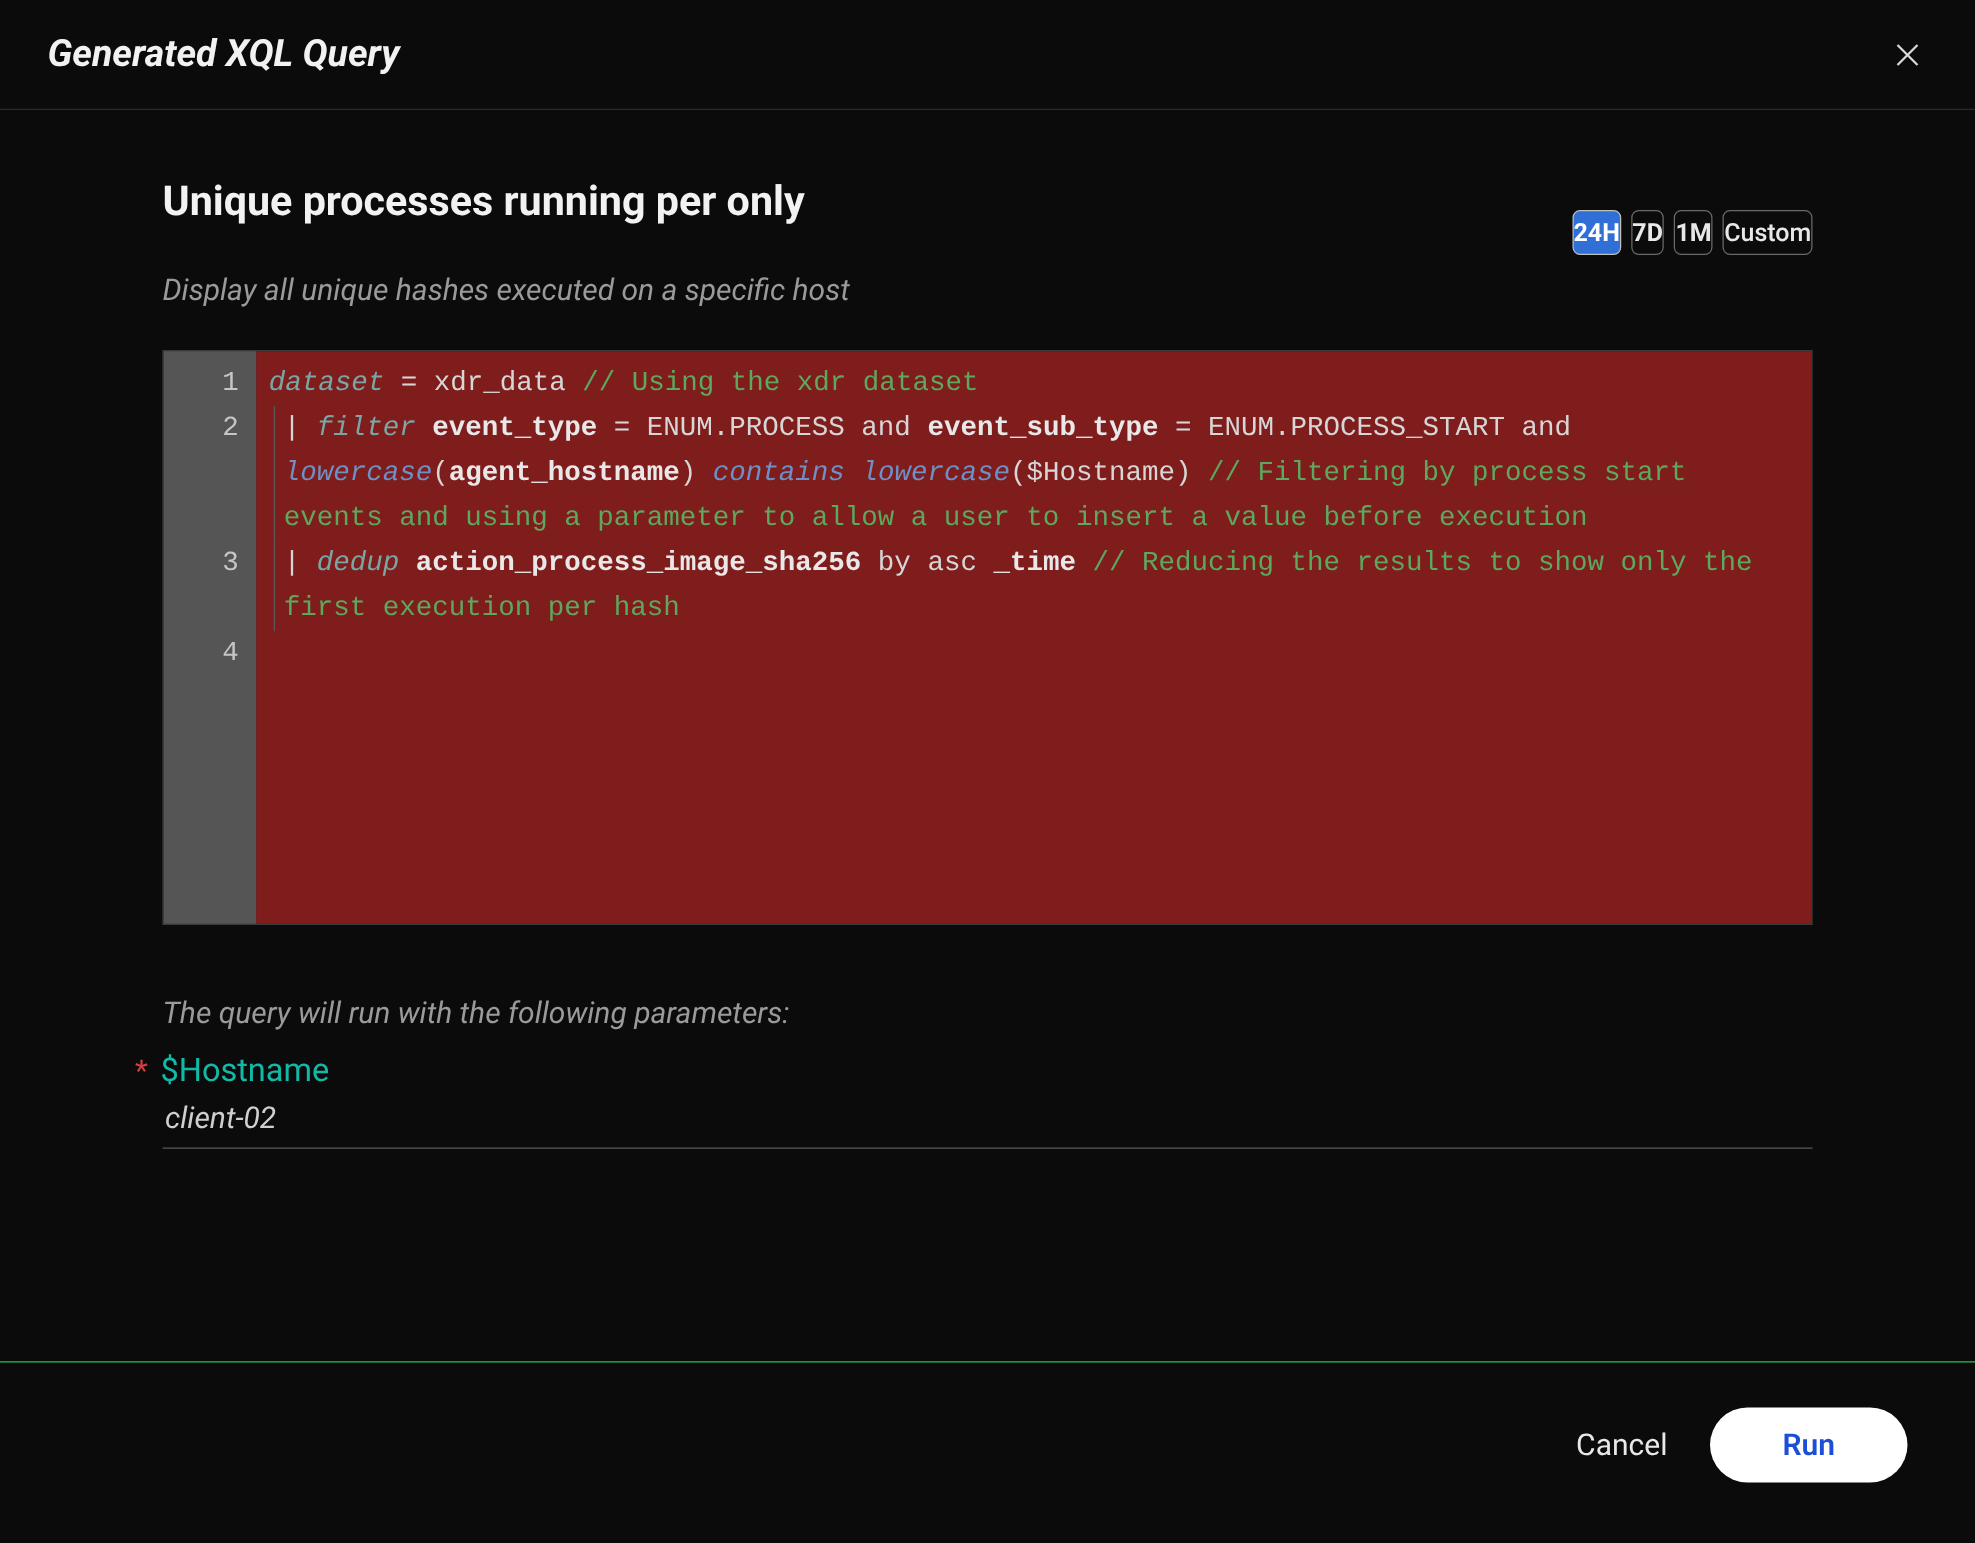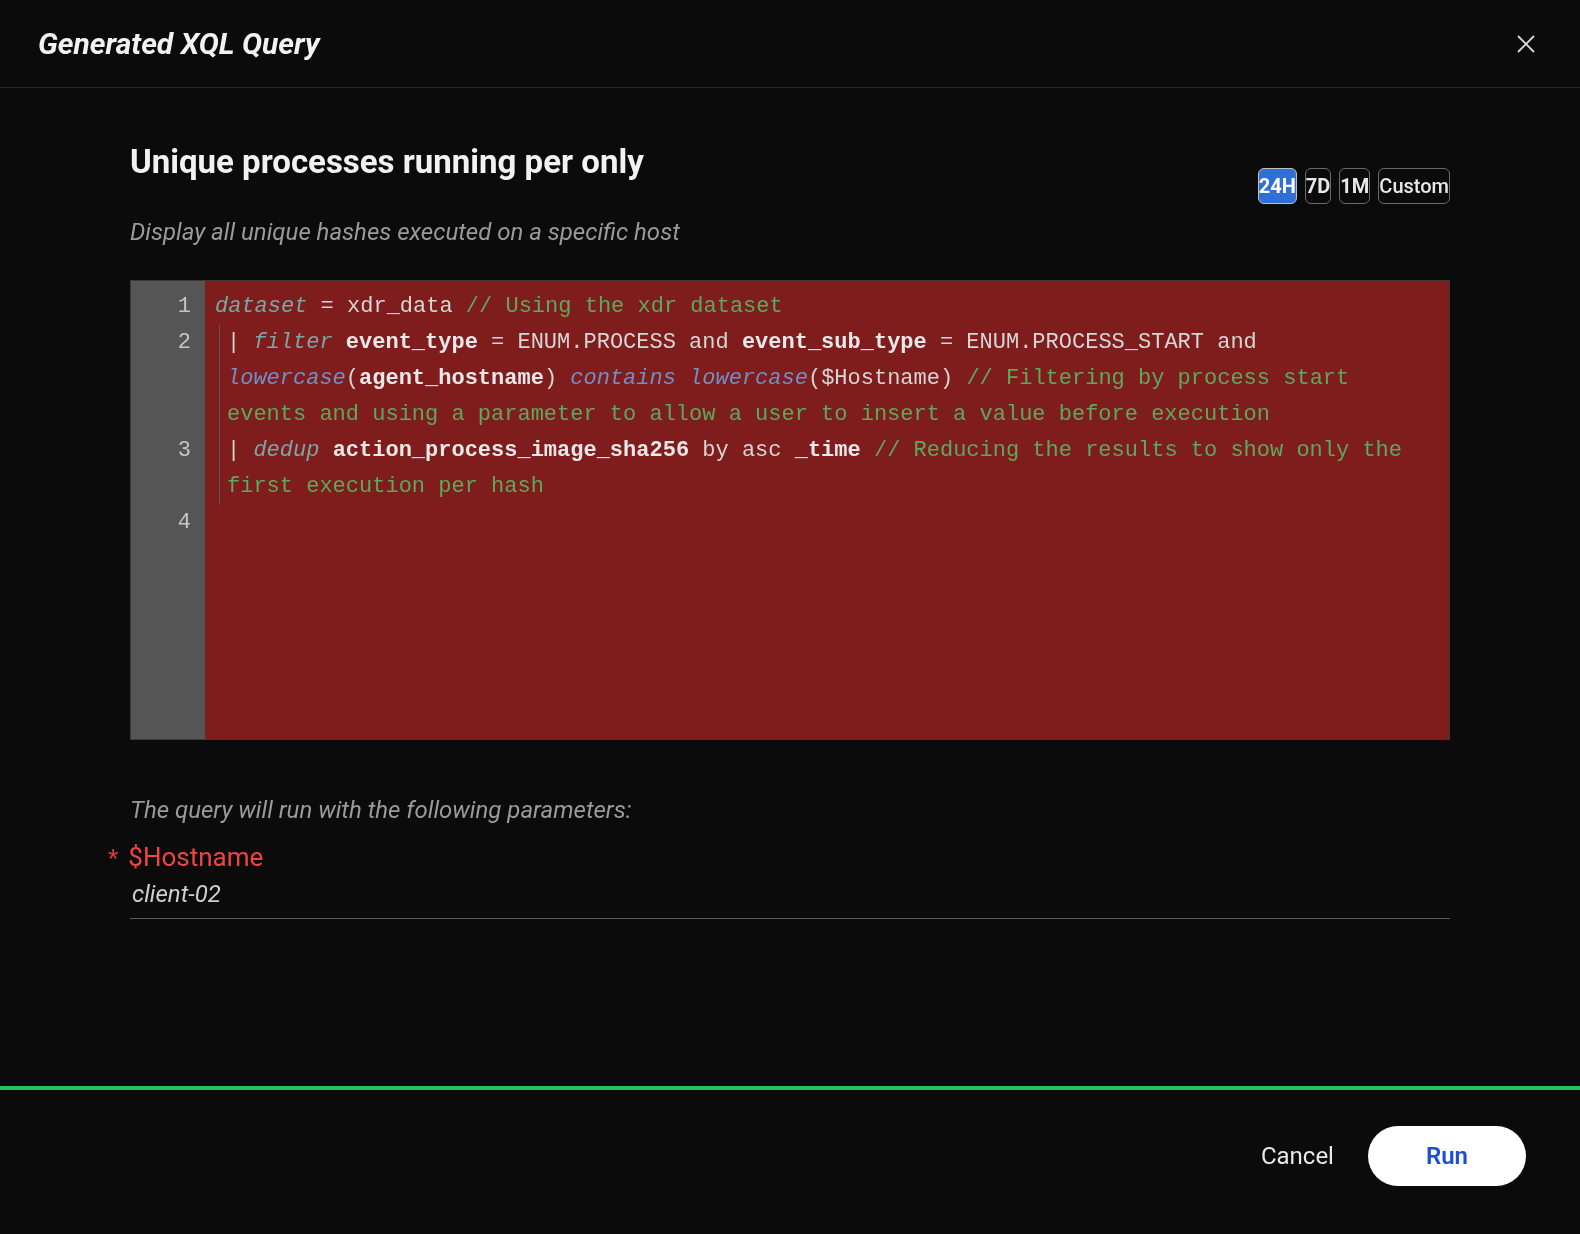--- a/index.html
+++ b/index.html
@@ -148,37 +148,37 @@
     font-style: italic;
     color: #9a9a9a;
     margin-bottom: 18px;
   }
   .param-row .param-label-line {
     display: flex;
     align-items: baseline;
     gap: 10px;
   }
   .req-star { color: #d43f3f; font-size: 24px; line-height: 1; margin-left: -22px; }
-  .param-name { font-size: 26px; color: #ef4444; }
+  .param-name { font-size: 26px; color: #14b8a6; }
   .param-input {
     width: 100%;
     background: transparent;
     border: none;
     border-bottom: 1px solid #5a5a5a;
     color: #cfcfcf;
     font-size: 24px;
     font-style: italic;
     padding: 8px 2px 10px 2px;
     outline: none;
     font-family: inherit;
   }
 
   
   .modal-footer {
-    border-top: 4px solid #22c55e;
+    border-top: 1px solid #22c55e;
     display: flex;
     justify-content: flex-end;
     align-items: center;
     gap: 34px;
     padding: 36px 54px 48px 54px;
   }
   .btn-cancel {
     background: transparent;
     border: none;
     color: #e8e8e8;

